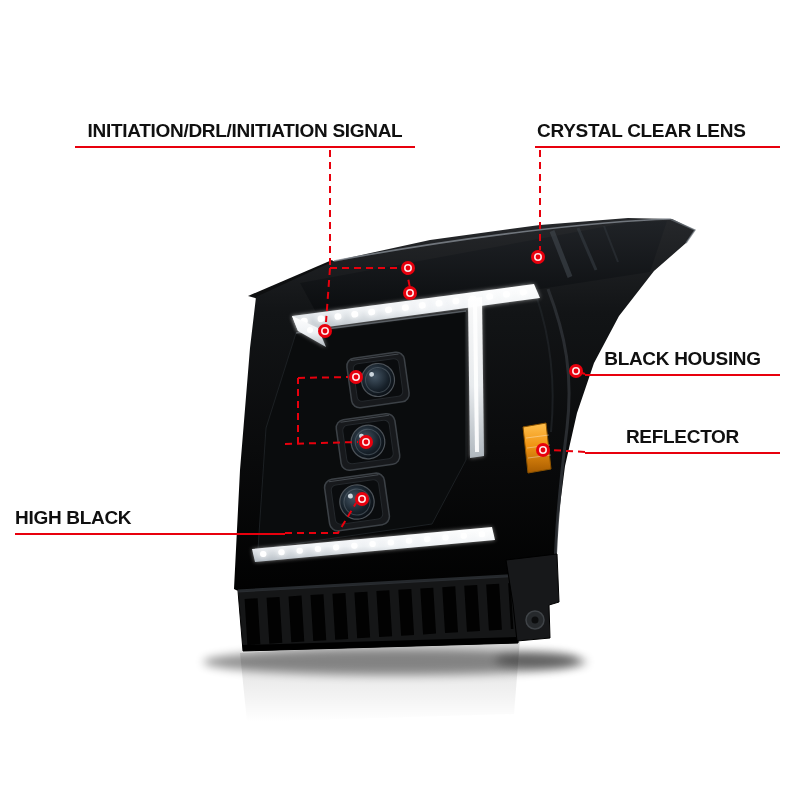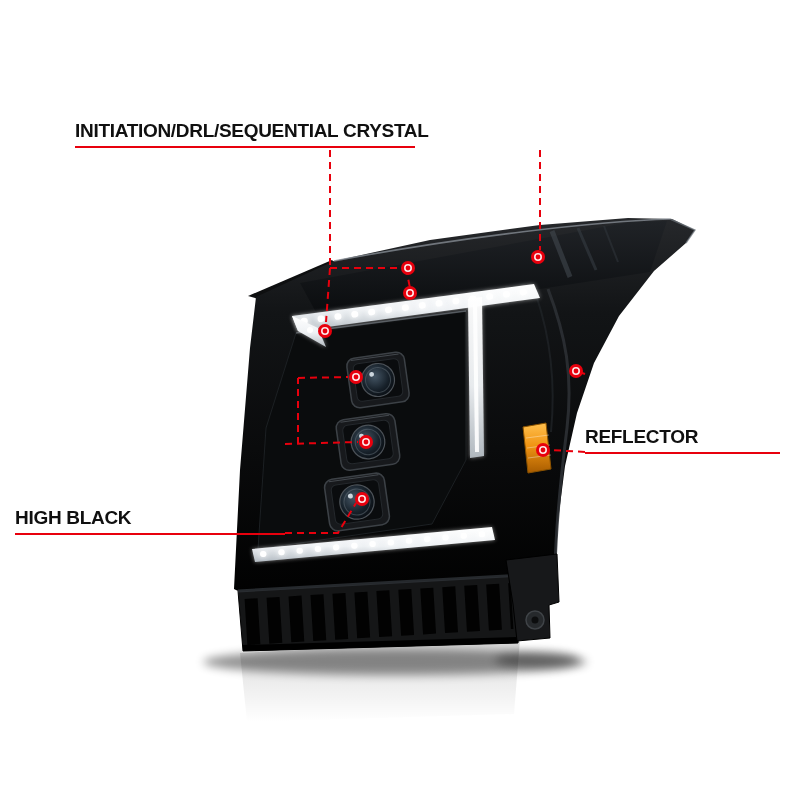--- a/index.html
+++ b/index.html
@@ -23,21 +23,21 @@
     font-weight:700;
     font-size:19px;
     line-height:21px;
     letter-spacing:-0.3px;
     padding-bottom:5px;
     white-space:nowrap;
   }
   #label-signal   {left:75px;  top:120px; width:340px; text-align:center;}
   #label-lens     {left:535px; top:120px; width:245px; text-align:left; padding-left:2px;}
   #label-housing  {left:585px; top:348px; width:195px; text-align:center;}
-  #label-reflector{left:585px; top:426px; width:195px; text-align:left;}
+  #label-reflector{left:585px; top:426px; width:195px; text-align:center;}
   #label-low      {left:15px;  top:418px; width:270px; padding-left:13px;}
   #label-high     {left:15px;  top:507px; width:270px;}
 </style>
 </head>
 <body>
 
 <div class="stage">
 
   <svg class="art" width="800" height="800" viewBox="0 0 800 800">
     <defs>
@@ -216,21 +216,27 @@
           <circle cx="366" cy="442" r="3.2" fill="none" stroke="#fff" stroke-width="1.6" opacity="0.9"></circle>
         </g>
       <g>
           <circle cx="362" cy="499" r="7" fill="#e8000d"></circle>
           <circle cx="362" cy="499" r="3.2" fill="none" stroke="#fff" stroke-width="1.6" opacity="0.9"></circle>
         </g>
     </g>
   </svg>
 
   <div class="label" id="label-signal">
-    <span>INITIATION/DRL/SEQUENTIAL CRYSTAL</span>
+    <span>INITIATION/DRL/INITIATION SIGNAL</span>
+  </div>
+  <div class="label" id="label-lens">
+    <span>CRYSTAL CLEAR LENS</span>
+  </div>
+  <div class="label" id="label-housing">
+    <span>BLACK HOUSING</span>
   </div>
   <div class="label" id="label-reflector">
     <span>REFLECTOR</span>
   </div>
   <div class="label" id="label-high">
     <span>HIGH BLACK</span>
   </div>
 
 </div>
 

